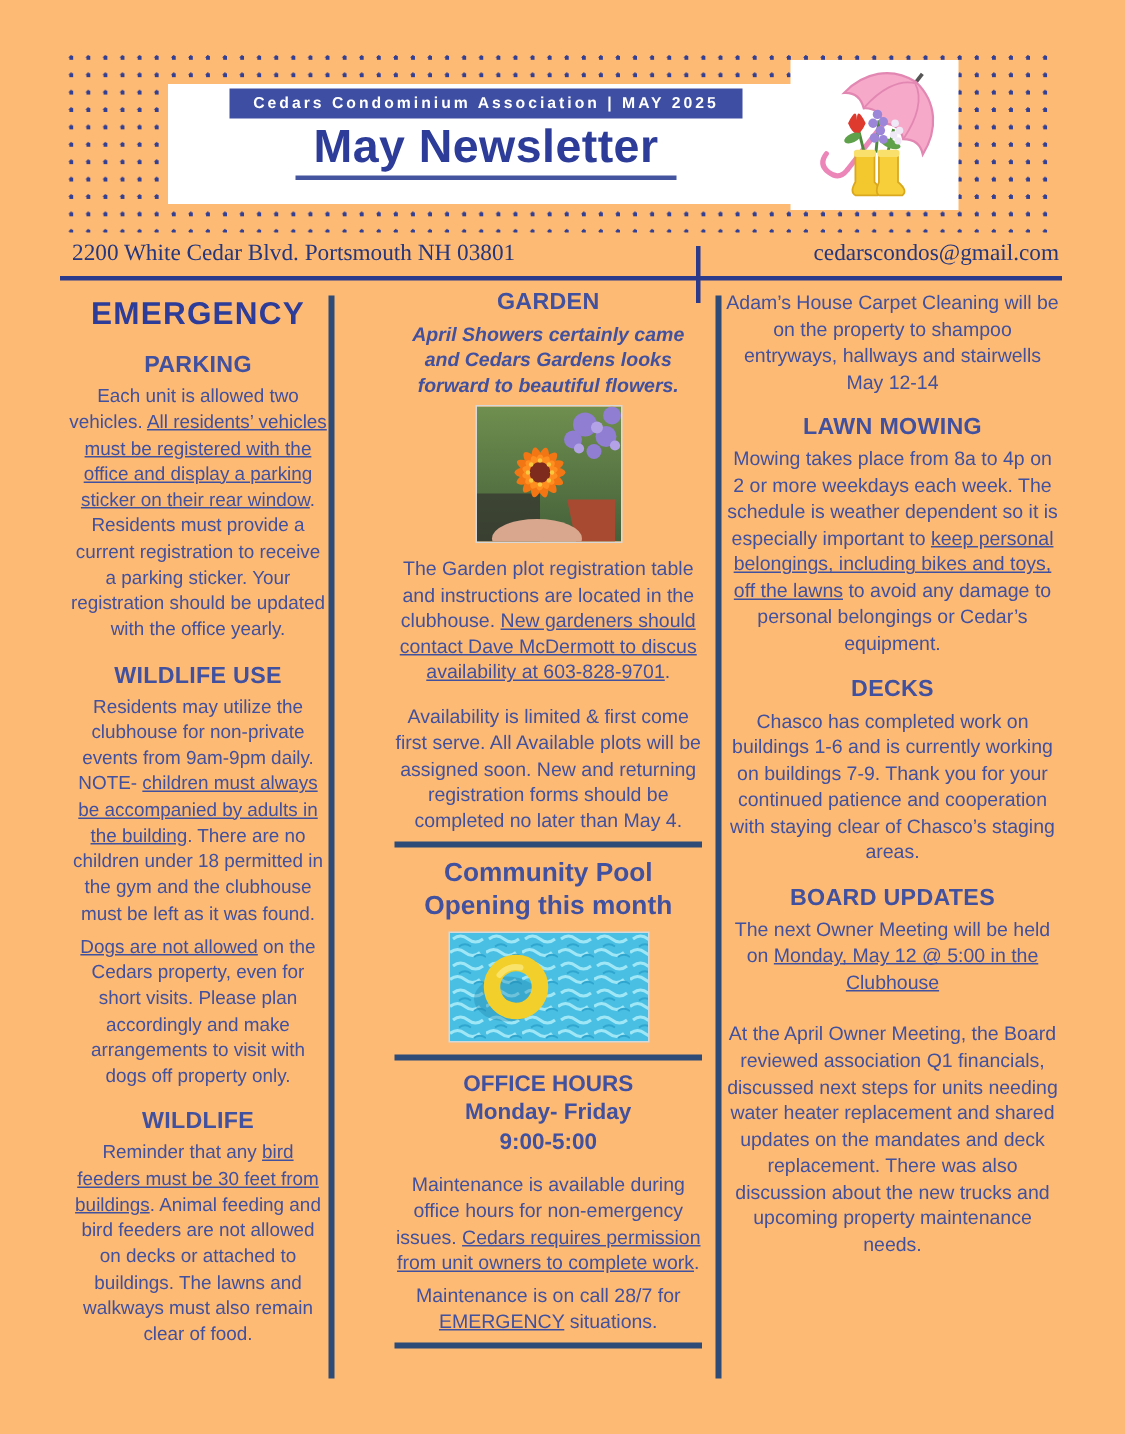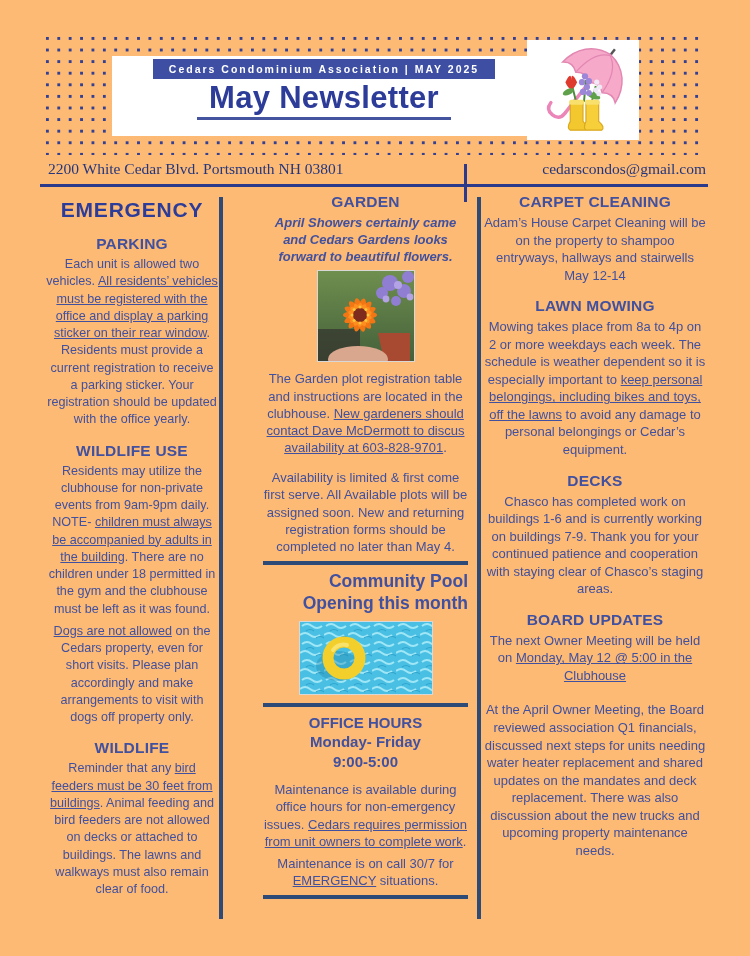--- a/index.html
+++ b/index.html
@@ -33,21 +33,21 @@
   .col-right{left:484px;top:193px;width:222px;}
   .col h2{font-size:15.5px;font-weight:bold;margin:13px 0 3px;color:var(--text);letter-spacing:.2px;}
   .col h2:first-child{margin-top:0;}
   .col p{font-size:12.6px;line-height:1.37;margin:0 0 5px;}
   .col-mid p{font-size:13px;line-height:1.32;}
   .col-right p{font-size:13px;line-height:1.35;}
   .reminders-title{font-size:21px;font-weight:bold;color:var(--title);letter-spacing:.8px;margin:2px 0 8px;}
   .u{text-decoration:underline;}
   .italic{font-style:italic;font-weight:bold;}
   .hbar{height:4px;background:var(--navy);margin:6px 0;}
-  .pool-heading{font-size:17.5px;font-weight:bold;color:var(--text);line-height:1.25;margin:2px 0 6px;text-align:right;}
+  .pool-heading{font-size:17.5px;font-weight:bold;color:var(--text);line-height:1.25;margin:2px 0 6px;}
   .office-block{font-size:15px;font-weight:bold;line-height:1.3;margin:4px 0 10px;}
   .photo{margin:4px auto 8px;display:block;border:1px solid #d8d8d8;}
   .gap-lg{height:12px;} .gap-md{height:8px;}
 </style>
 </head>
 <body>
 
 <div class="page">
 
   <div class="dots">
@@ -198,28 +198,27 @@
       <circle cx="44" cy="36" r="16" fill="none" stroke="#F2CF2A" stroke-width="11"></circle>
       <path d="M33 28 a14 14 0 0 1 14 -5" fill="none" stroke="#F9E36A" stroke-width="4" stroke-linecap="round"></path>
     </svg>
     <div class="hbar"></div>
     <div class="office-block">
       <div>OFFICE HOURS</div>
       <div>Monday- Friday</div>
       <div>9:00-5:00</div>
     </div>
     <p><span>Maintenance is available during office hours for non-emergency issues. </span><span class="u">Cedars requires permission from unit owners to complete work</span><span>.</span></p>
-    <p><span>Maintenance is on call 30/7 for </span><span class="u">EMERGENCY</span><span> situations.</span></p>
+    <p><span>Maintenance is on call 28/7 for </span><span class="u">EMERGENCY</span><span> situations.</span></p>
     <div class="hbar"></div>
   </div>
 
   <div class="divider divider-2"></div>
 
   <div class="col col-right">
-    <h2>CARPET CLEANING</h2>
     <p><span>Adam’s House Carpet Cleaning will be on the property to shampoo entryways, hallways and stairwells May 12-14</span></p>
     <h2>LAWN MOWING</h2>
     <p><span>Mowing takes place from 8a to 4p on 2 or more weekdays each week. The schedule is weather dependent so it is especially important to </span><span class="u">keep personal belongings, including bikes and toys, off the lawns</span><span> to avoid any damage to personal belongings or Cedar’s equipment.</span></p>
     <h2>DECKS</h2>
     <p><span>Chasco has completed work on buildings 1-6 and is currently working on buildings 7-9. Thank you for your continued patience and cooperation with staying clear of Chasco’s staging areas.</span></p>
     <h2>BOARD UPDATES</h2>
     <p><span>The next Owner Meeting will be held on </span><span class="u">Monday, May 12 @ 5:00 in the Clubhouse</span></p>
     <div class="gap-lg"></div>
     <p><span>At the April Owner Meeting, the Board reviewed association Q1 financials, discussed next steps for units needing water heater replacement and shared updates on the mandates and deck replacement. There was also discussion about the new trucks and upcoming property maintenance needs.</span></p>
   </div>

